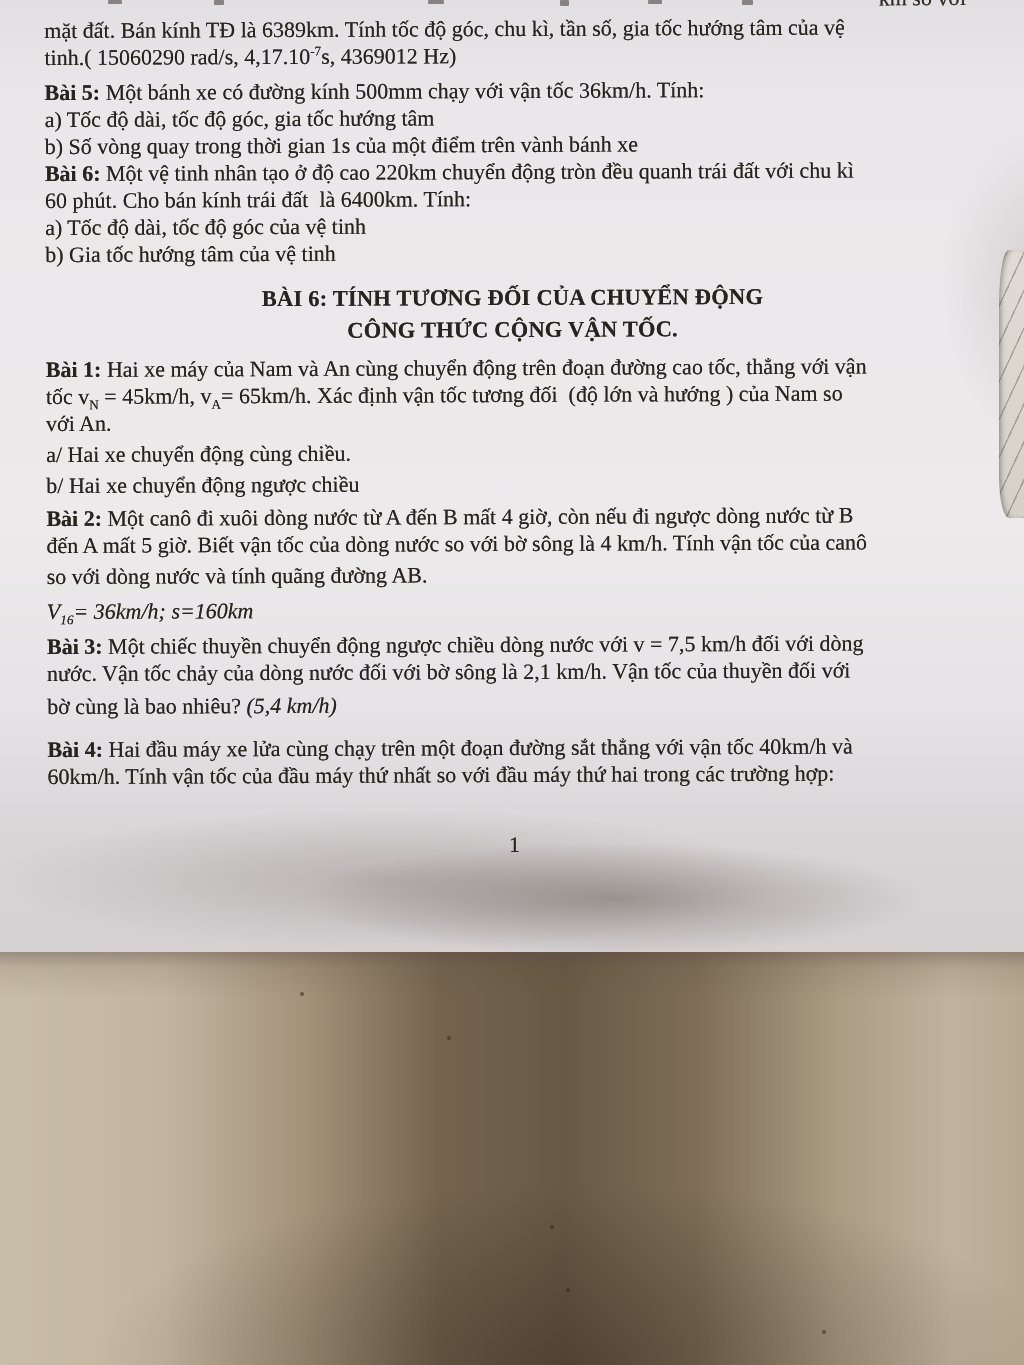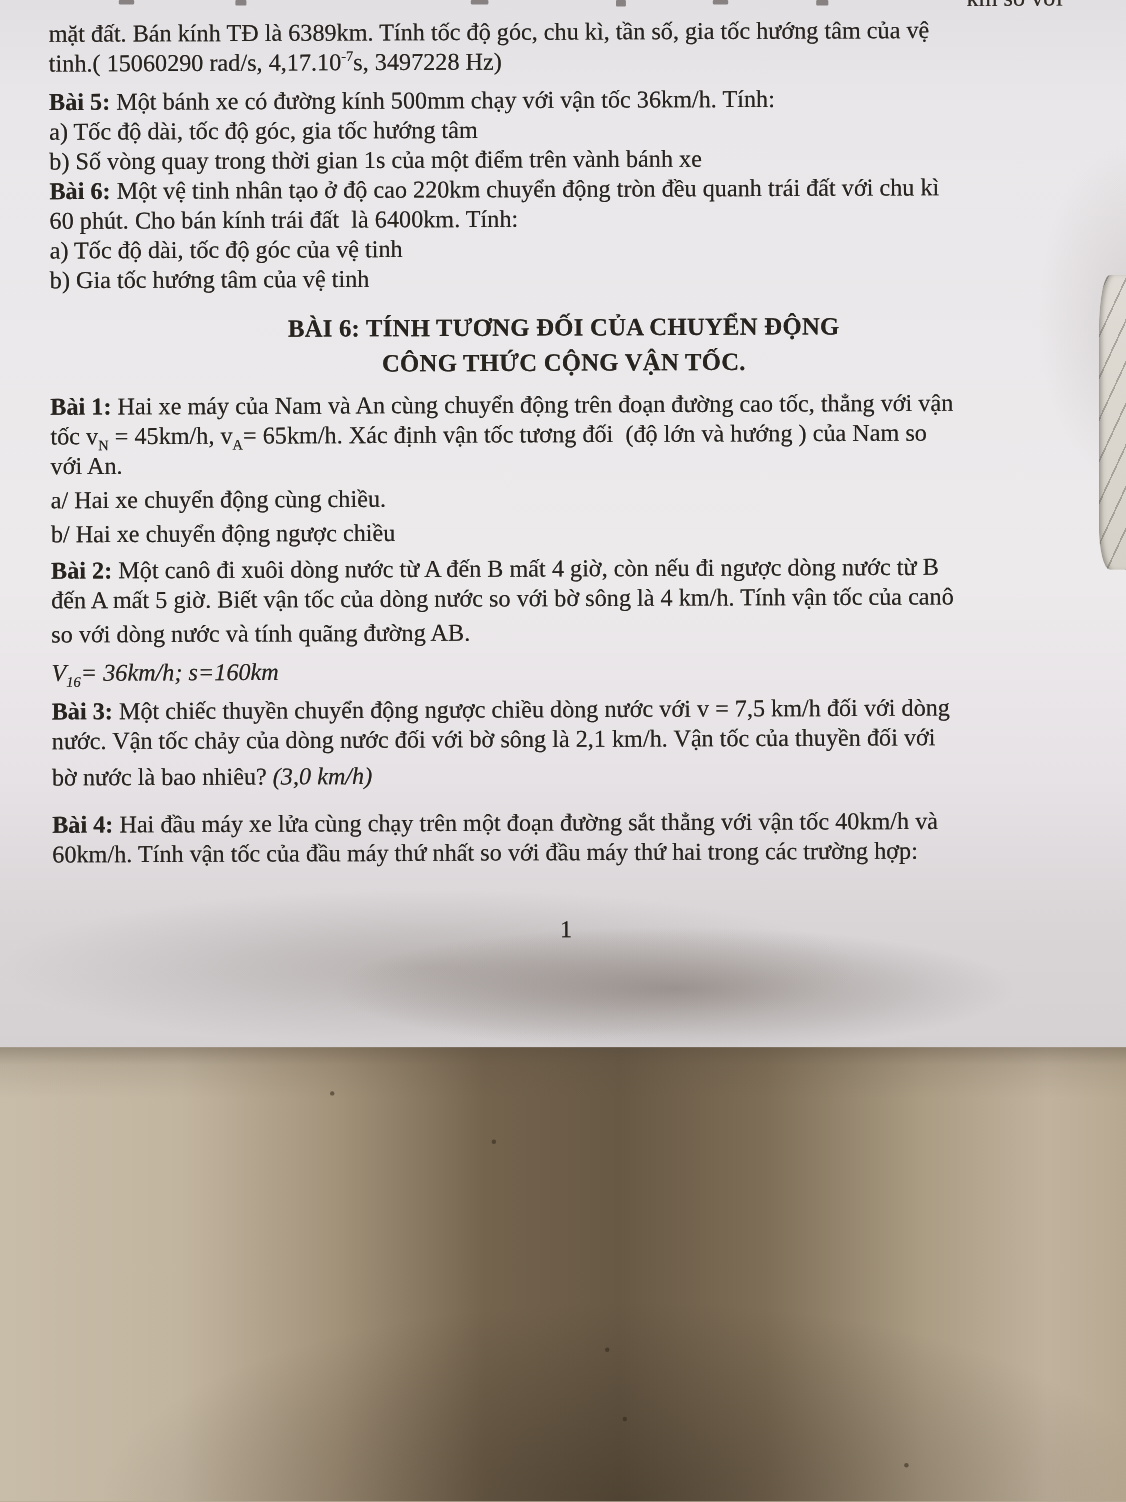--- a/index.html
+++ b/index.html
@@ -72,42 +72,42 @@
     <span class="tick" style="left:428px;width:16px;height:4px;"></span>
     <span class="tick" style="left:560px;width:9px;height:6px;"></span>
     <span class="tick" style="left:648px;width:14px;height:4px;"></span>
     <span class="tick" style="left:742px;width:11px;height:5px;"></span>
 
     <div class="textblock">
       <div class="topfrag">km so với</div>
 
       <div id="doc-lines">
           <div class="tline "><span>mặt đất. Bán kính TĐ là 6389km. Tính tốc độ góc, chu kì, tần số, gia tốc hướng tâm của vệ</span></div>
-          <div class="tline "><span>tinh.( 15060290 rad/s, 4,17.10</span><sup>-7</sup><span>s, 3497228 Hz)</span></div>
+          <div class="tline "><span>tinh.( 15060290 rad/s, 4,17.10</span><sup>-7</sup><span>s, 4369012 Hz)</span></div>
           <div class="tline g8"><span class="seg-b">Bài 5:</span><span> Một bánh xe có đường kính 500mm chạy với vận tốc 36km/h. Tính:</span></div>
           <div class="tline "><span>a) Tốc độ dài, tốc độ góc, gia tốc hướng tâm</span></div>
           <div class="tline "><span>b) Số vòng quay trong thời gian 1s của một điểm trên vành bánh xe</span></div>
           <div class="tline "><span class="seg-b">Bài 6:</span><span> Một vệ tinh nhân tạo ở độ cao 220km chuyển động tròn đều quanh trái đất với chu kì</span></div>
           <div class="tline "><span>60 phút. Cho bán kính trái đất  là 6400km. Tính:</span></div>
           <div class="tline "><span>a) Tốc độ dài, tốc độ góc của vệ tinh</span></div>
           <div class="tline "><span>b) Gia tốc hướng tâm của vệ tinh</span></div>
           <div class="tline hd g16"><span class="seg-b">BÀI 6: TÍNH TƯƠNG ĐỐI CỦA CHUYỂN ĐỘNG</span></div>
           <div class="tline hd"><span class="seg-b">CÔNG THỨC CỘNG VẬN TỐC.</span></div>
           <div class="tline g8"><span class="seg-b">Bài 1:</span><span> Hai xe máy của Nam và An cùng chuyển động trên đoạn đường cao tốc, thẳng với vận</span></div>
           <div class="tline "><span>tốc v</span><sub>N</sub><span> = 45km/h, v</span><sub>A</sub><span>= 65km/h. Xác định vận tốc tương đối  (độ lớn và hướng ) của Nam so</span></div>
           <div class="tline "><span>với An.</span></div>
           <div class="tline g4"><span>a/ Hai xe chuyển động cùng chiều.</span></div>
           <div class="tline g4"><span>b/ Hai xe chuyển động ngược chiều</span></div>
           <div class="tline g6"><span class="seg-b">Bài 2:</span><span> Một canô đi xuôi dòng nước từ A đến B mất 4 giờ, còn nếu đi ngược dòng nước từ B</span></div>
           <div class="tline "><span>đến A mất 5 giờ. Biết vận tốc của dòng nước so với bờ sông là 4 km/h. Tính vận tốc của canô</span></div>
           <div class="tline g4"><span>so với dòng nước và tính quãng đường AB.</span></div>
           <div class="tline g8"><span class="seg-i">V</span><sub class="seg-i">16</sub><span class="seg-i">= 36km/h; s=160km</span></div>
           <div class="tline g8"><span class="seg-b">Bài 3:</span><span> Một chiếc thuyền chuyển động ngược chiều dòng nước với v = 7,5 km/h đối với dòng</span></div>
           <div class="tline "><span>nước. Vận tốc chảy của dòng nước đối với bờ sông là 2,1 km/h. Vận tốc của thuyền đối với</span></div>
-          <div class="tline g6"><span>bờ nước là bao nhiêu? </span><span class="seg-i">(3,0 km/h)</span></div>
+          <div class="tline g6"><span>bờ cùng là bao nhiêu? </span><span class="seg-i">(5,4 km/h)</span></div>
           <div class="tline g16"><span class="seg-b">Bài 4:</span><span> Hai đầu máy xe lửa cùng chạy trên một đoạn đường sắt thẳng với vận tốc 40km/h và</span></div>
           <div class="tline "><span>60km/h. Tính vận tốc của đầu máy thứ nhất so với đầu máy thứ hai trong các trường hợp:</span></div>
         </div>
       <div class="pagenum">1</div>
     </div>
   </div>
 
   <div class="marble-edge"></div>
 
   <div class="floor">

